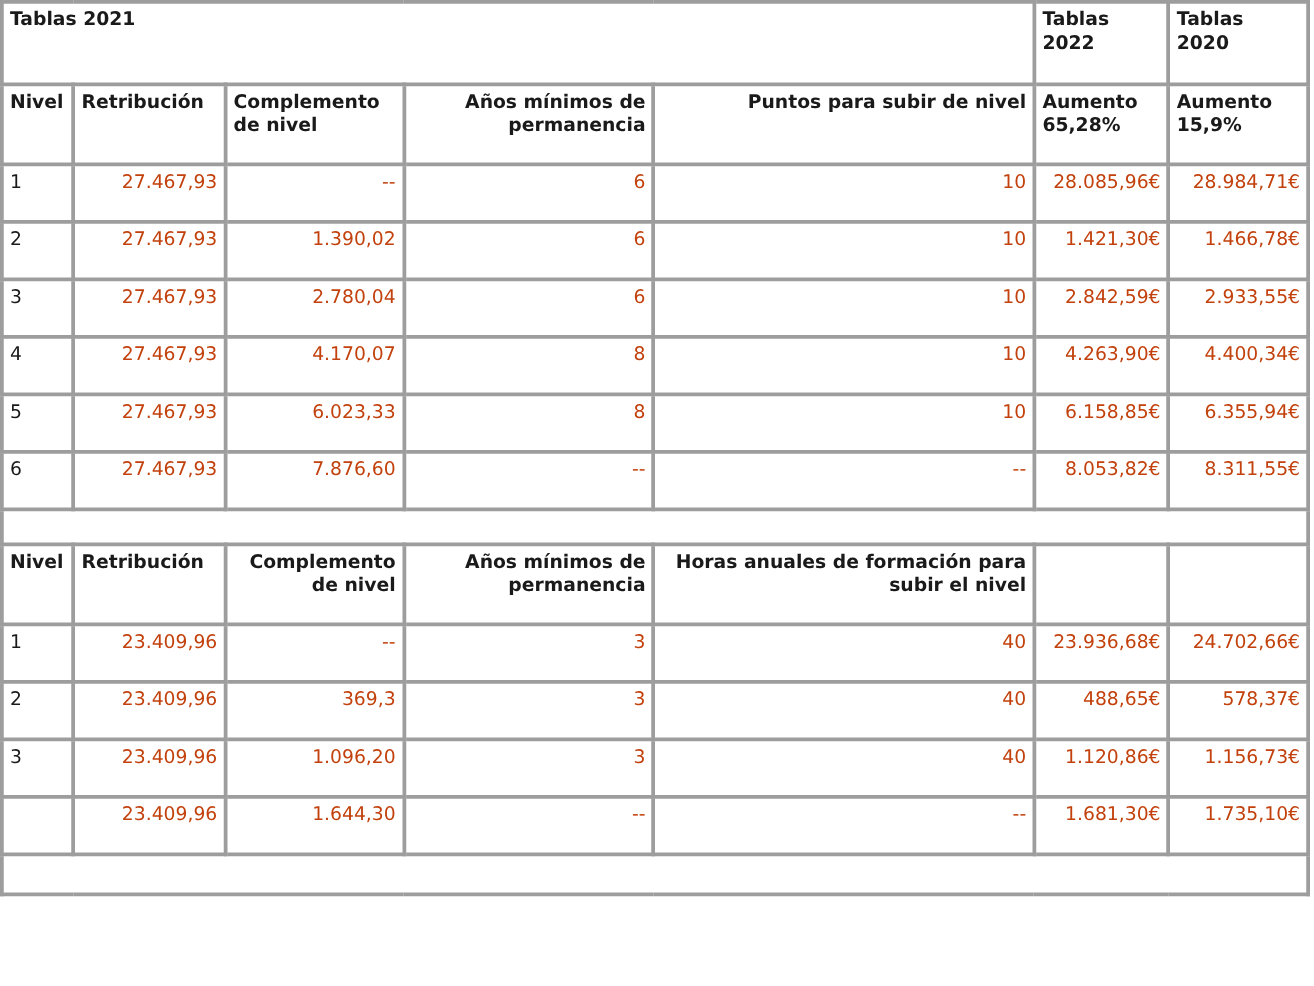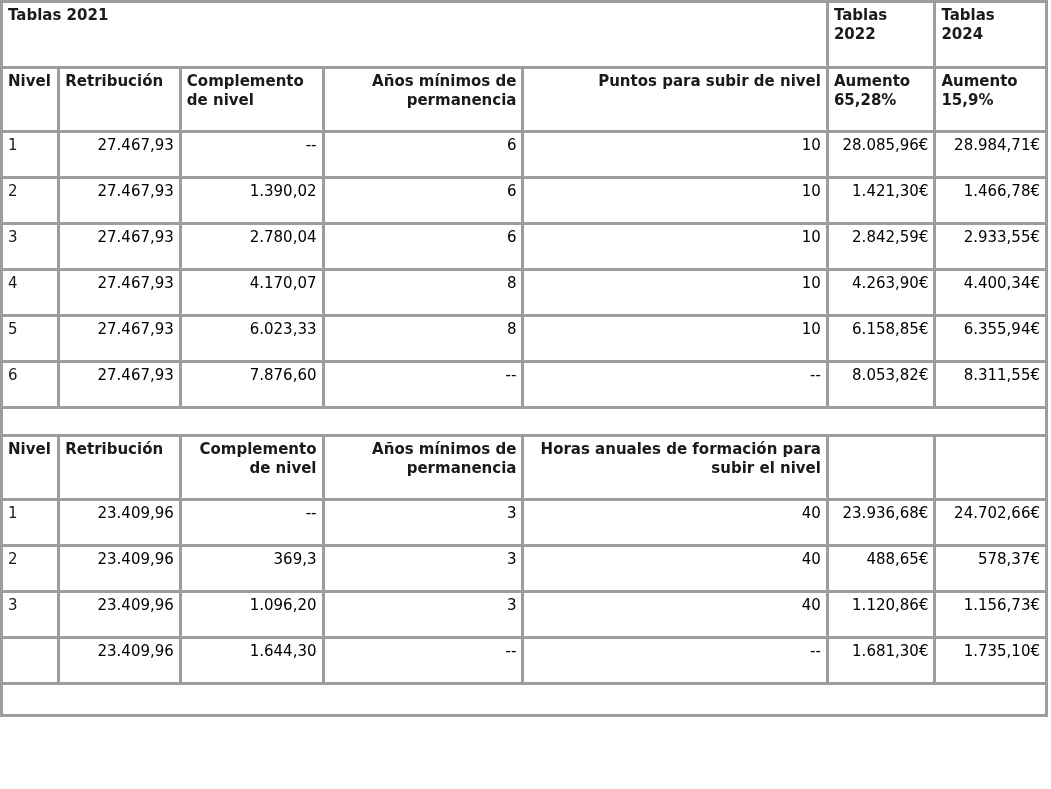--- a/index.html
+++ b/index.html
@@ -33,42 +33,42 @@
   th{font-weight:bold;text-align:left;}
   .al{text-align:left;}
   .ar{text-align:right;}
   .ac{text-align:right;}
   .r-title td, .r-title th{height:58px;}
   .r-label th{height:19px;}
   .r-head th{height:56px;}
   .r-data td{height:38px;}
   .r-spacer td{height:20px;}
   .r-bottom td{height:24px;}
-  .num{color:#000000;margin-top:21px;}
+  .num{color:#c2410c;margin-top:21px;}
 </style>
 </head>
 <body>
 
 <div class="doc">
 <table class="main">
   <colgroup>
     <col style="width:57px">
         <col style="width:121px">
         <col style="width:142px">
     <col style="width:199px">
         <col style="width:303px">
         <col style="width:107px">
     <col style="width:111px">
   </colgroup>
 
   <tbody>
         <tr class="r-title">
     <th colspan="5" class="al">Tablas 2021</th>
     <th class="al">Tablas 2022</th>
-    <th class="al">Tablas 2024</th>
+    <th class="al">Tablas 2020</th>
   </tr>
 
 
   <tr class="r-head">
     <th class="al">Nivel</th>
     <th class="al">Retribución</th>
     <th class="al">Complemento de nivel</th>
     <th class="ac">Años mínimos de permanencia</th>
     <th class="ac">Puntos para subir de nivel</th>
     <th class="al">Aumento 65,28%</th>

